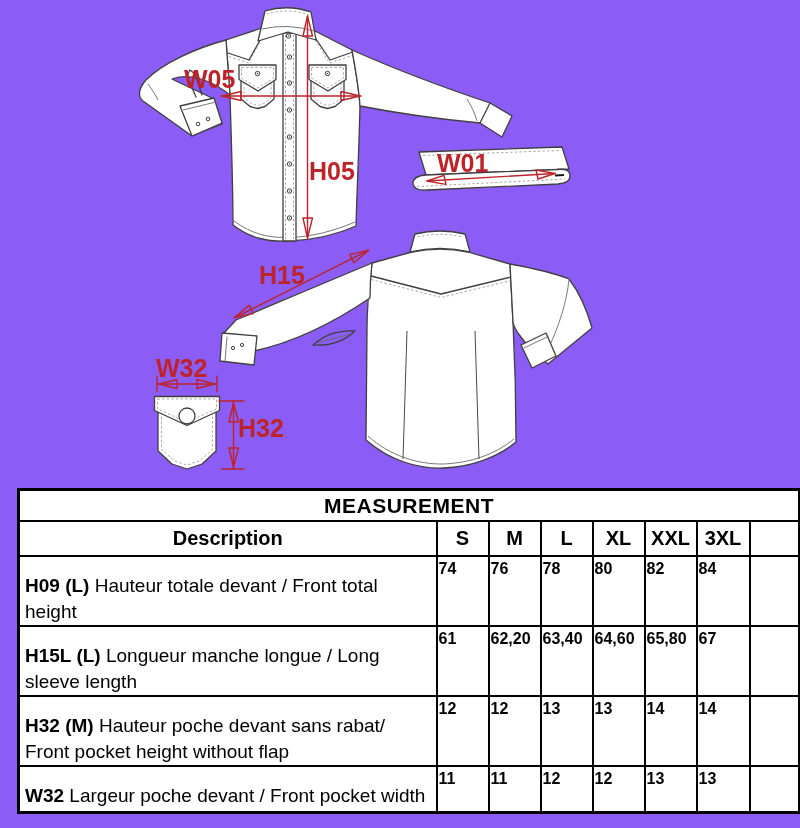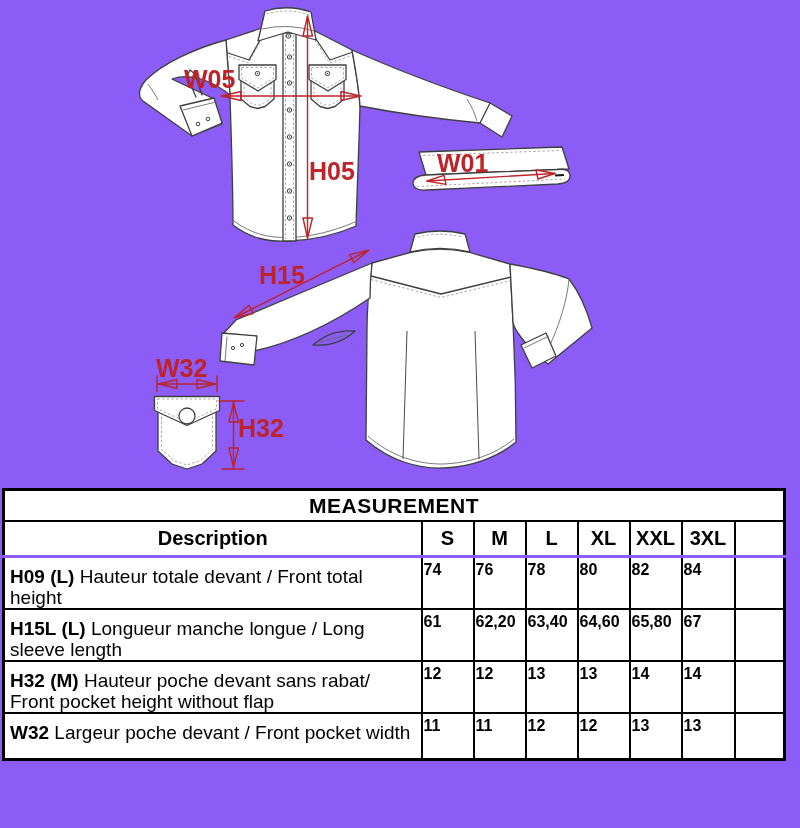--- a/index.html
+++ b/index.html
@@ -12,27 +12,27 @@
   .ln    { fill:none;    stroke:#3f3f3f; stroke-width:1.3; stroke-linejoin:round; stroke-linecap:round; }
   .mid   { fill:none;    stroke:#4a4a4a; stroke-width:1;   stroke-linejoin:round; }
   .thin  { fill:none;    stroke:#6a6a6a; stroke-width:0.9; stroke-linejoin:round; }
   .stitch{ fill:none;    stroke:#8f8f8f; stroke-width:0.8; stroke-dasharray:2.4 2.2; }
   .btn   { fill:#ffffff; stroke:#3f3f3f; stroke-width:1; }
   .dot   { fill:#3f3f3f; stroke:none; }
   .red   { fill:none; stroke:#bd2328; stroke-width:1.4; stroke-linejoin:round; stroke-linecap:round; }
   .redlbl{ fill:#bd2328; font-family:"Liberation Sans",sans-serif; font-weight:bold; font-size:25px; }
 
   
-  table.meas { position:absolute; left:2px; top:488px; width:783px; border-collapse:collapse;
+  table.meas { position:absolute; left:17px; top:488px; width:783px; border-collapse:collapse;
                table-layout:fixed; border:3px solid #000; background:#fff; color:#000; }
   table.meas td, table.meas th { border:2px solid #000; overflow:hidden; }
   .title-cell { font-weight:bold; font-size:21px; text-align:center; height:27px; letter-spacing:0.5px; }
-  tr.hdr th { font-weight:bold; font-size:20px; text-align:center; height:31px; border-bottom:3px solid #8b5cf6;margin-top:36px; }
+  tr.hdr th { font-weight:bold; font-size:20px; text-align:center; height:31px; border-bottom:1px solid #8b5cf6;margin-top:36px; }
   td.val  { font-weight:bold; font-size:16px; text-align:left; vertical-align:top; padding-top:3px; }
-  td.desc { font-size:19px; line-height:21px; vertical-align:top; padding:8px 4px 0 5px;margin-left:20px; }
+  td.desc { font-size:19px; line-height:26px; vertical-align:top; padding:16px 4px 0 5px;margin-left:20px; }
   td.desc b { font-weight:bold; }
 </style>
 </head>
 <body>
 
 <div id="canvas">
 
   <svg width="800" height="488" viewBox="0 0 800 488">
 
     <g>

